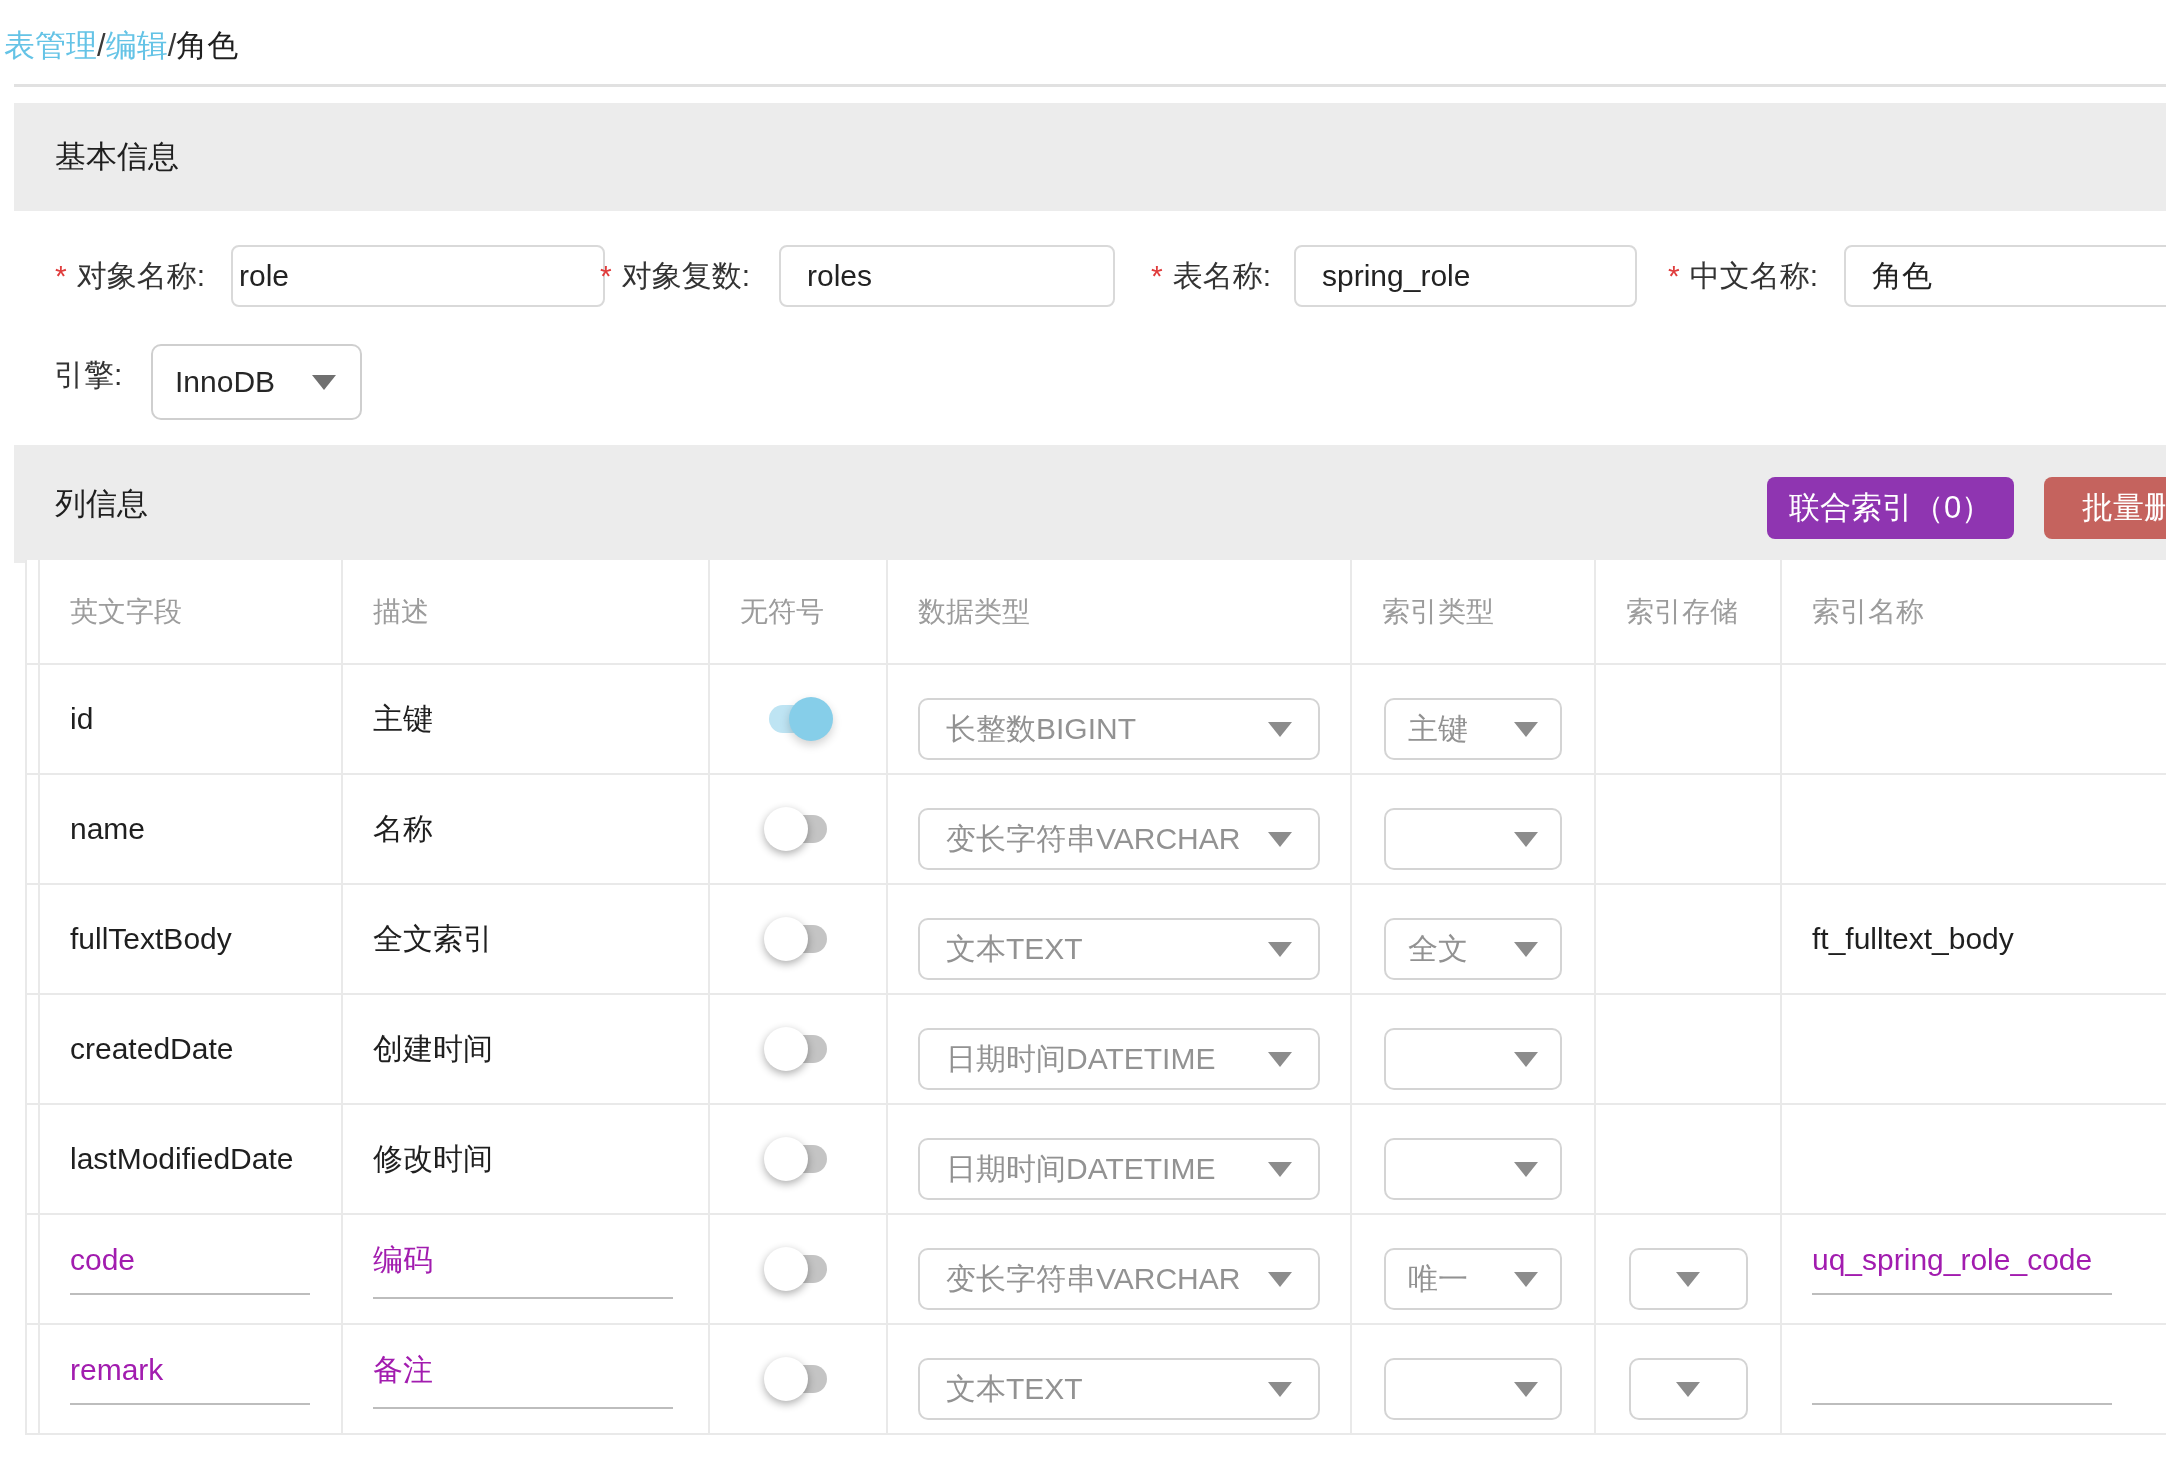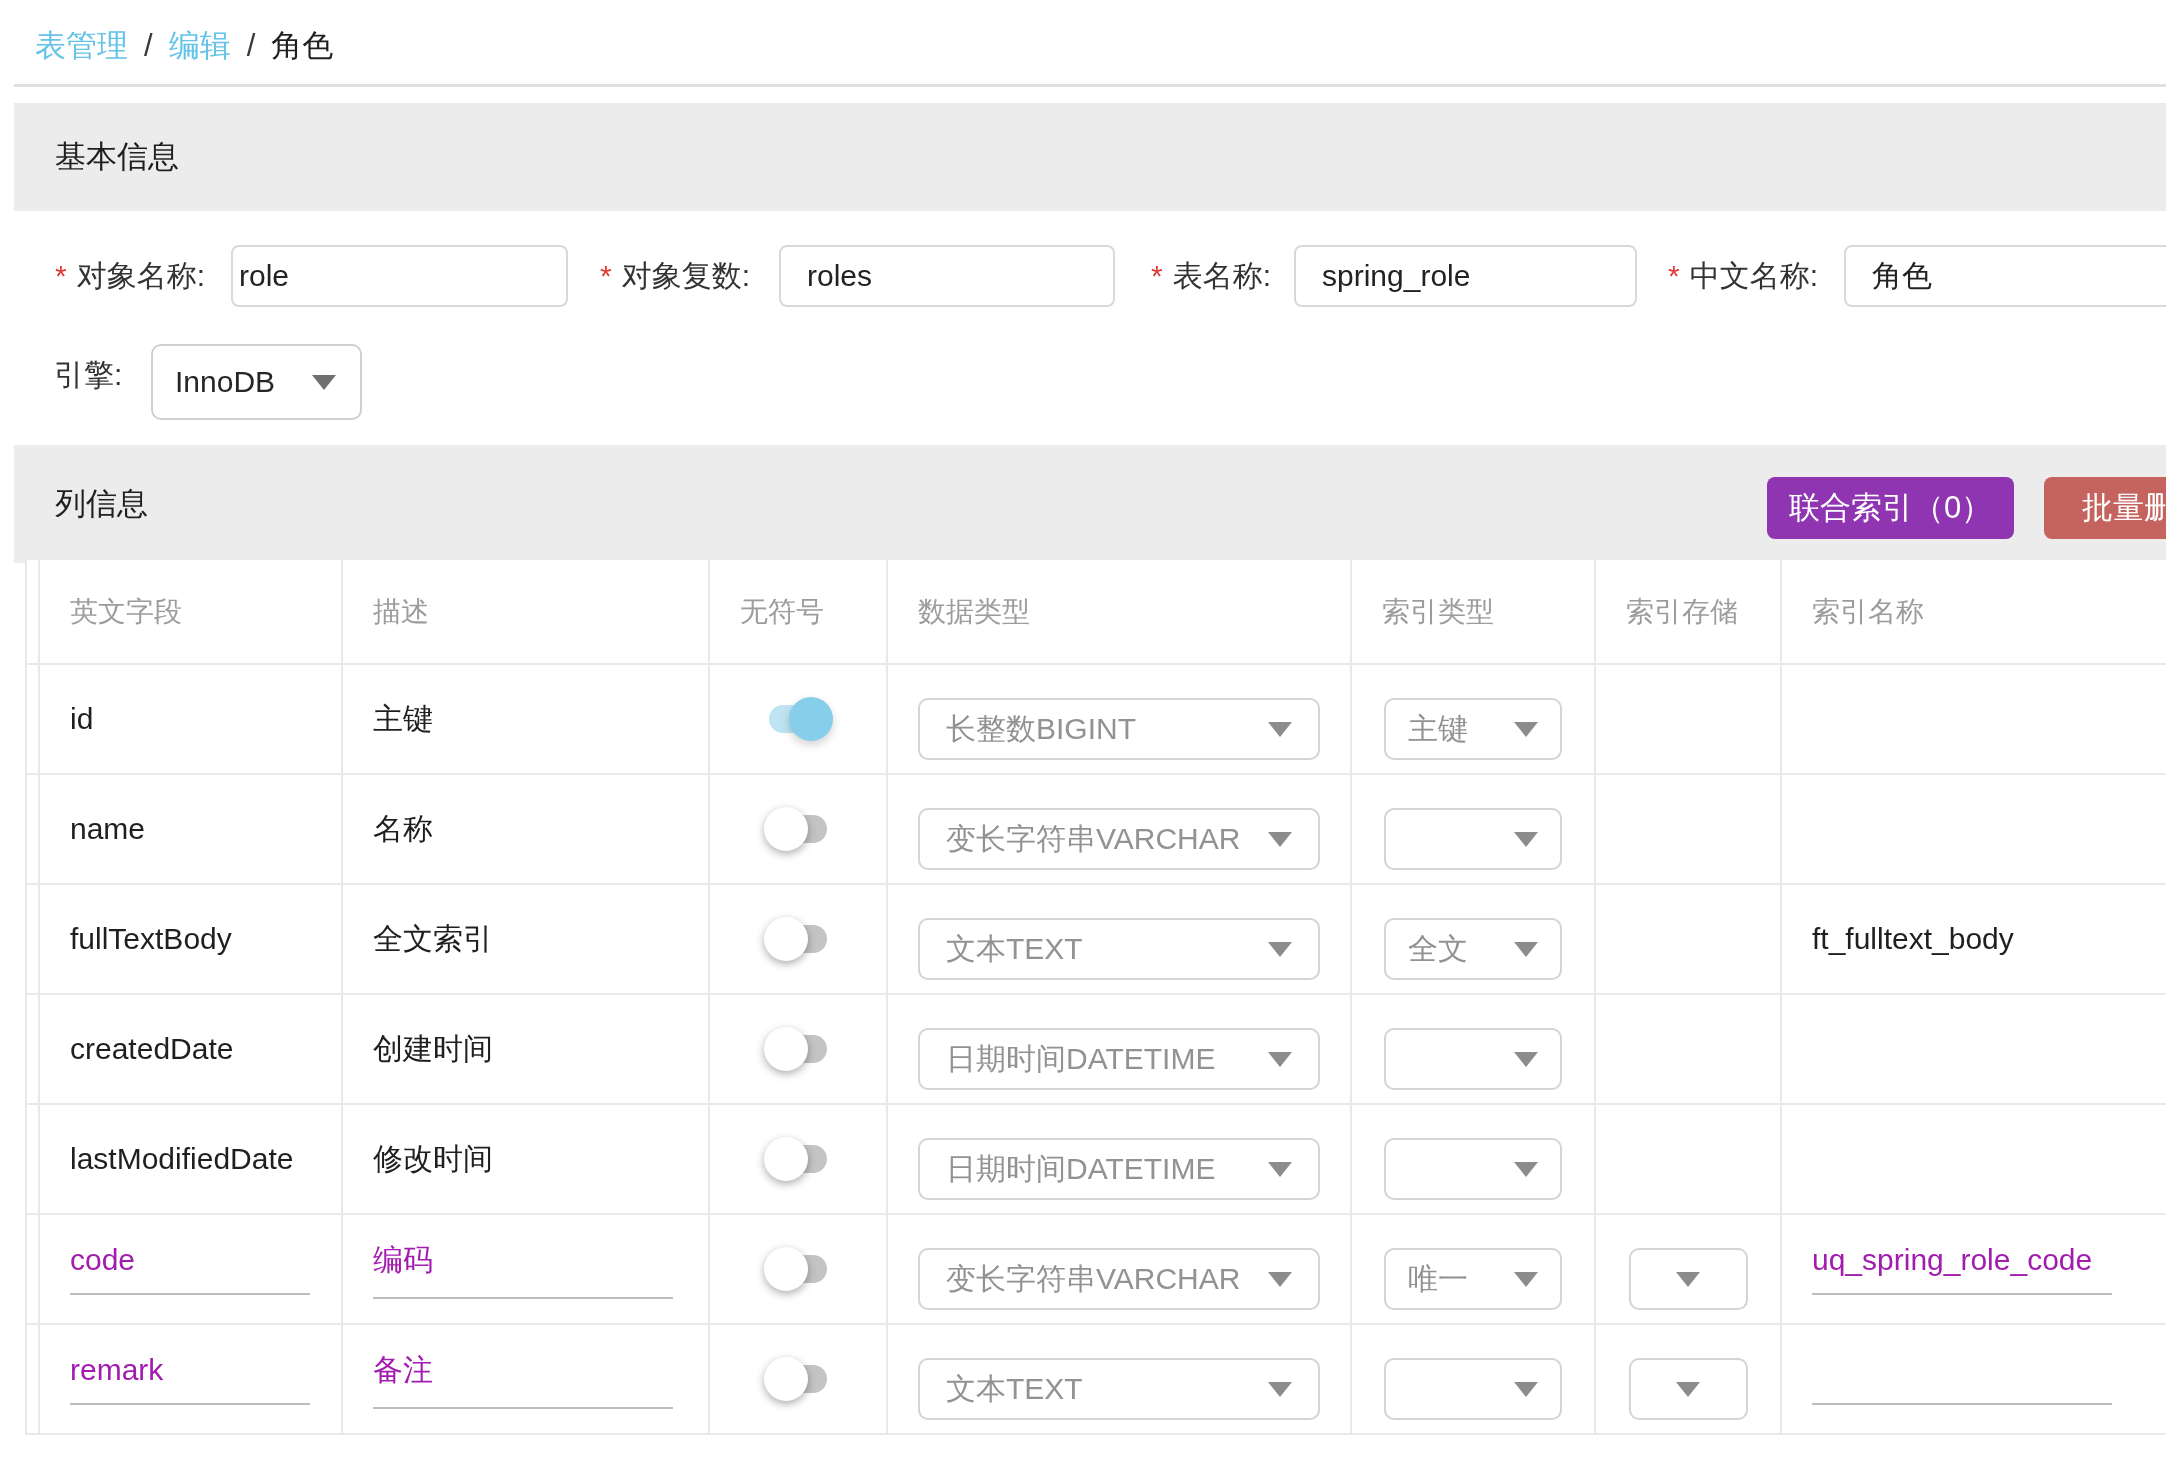--- a/index.html
+++ b/index.html
@@ -3,38 +3,38 @@
 <meta charset="utf-8">
 <style>
   html,body{margin:0;padding:0;}
   body{
     width:2166px;height:1460px;position:relative;overflow:hidden;
     background:#ffffff;
     font-family:"Liberation Sans","DejaVu Sans",sans-serif;
     color:#262626;
   }
   
-  .breadcrumb{position:absolute;left:35px;top:26px;height:40px;display:flex;align-items:center;gap:16px;font-size:31px;}
+  .breadcrumb{position:absolute;left:4px;top:26px;height:40px;display:flex;align-items:center;font-size:31px;}
   .crumb-link{color:#64C3E6;cursor:pointer;}
   .crumb-sep{color:#3a3a3a;}
   .crumb-current{color:#1f1f1f;}
   .top-divider{position:absolute;left:14px;right:0;top:84px;height:3px;background:#E1E1E1;}
 
   
   .section-bar{position:absolute;left:14px;right:0;background:#ECECEC;display:flex;align-items:center;}
   .bar-basic{top:103px;height:108px;}
   .bar-columns{top:445px;height:118px;}
   .section-title{font-size:31px;color:#1f1f1f;padding-left:41px;}
 
   
   .flabel{position:absolute;height:62px;display:flex;align-items:center;gap:10px;font-size:30px;color:#333;}
   .req{color:#E03C3C;}
   .txt{position:absolute;height:62px;border:2px solid #D9D9D9;border-radius:8px;font-size:30px;color:#222;
        padding:0 26px;box-sizing:border-box;background:#fff;outline:none;font-family:inherit;}
-  .lab1{left:55px;top:245px;}   .in1{left:231px;top:245px;width:337px;padding-left:6px;}
+  .lab1{left:55px;top:245px;}   .in1{left:231px;top:245px;width:374px;padding-left:6px;}
   .lab2{left:600px;top:245px;}  .in2{left:779px;top:245px;width:336px;}
   .lab3{left:1151px;top:245px;} .in3{left:1294px;top:245px;width:343px;}
   .lab4{left:1668px;top:245px;} .in4{left:1844px;top:245px;width:360px;}
   .lab-eng{left:54px;top:344px;justify-content:center;}
   .dd-engine{position:absolute;left:151px;top:344px;width:211px;height:76px;box-sizing:border-box;
              border:2px solid #CFCFCF;border-radius:10px;background:#fff;display:flex;align-items:center;
              justify-content:space-between;padding:0 24px 0 22px;font-size:30px;color:#262626;cursor:pointer;}
 
   
   .btn{position:absolute;top:477px;height:62px;border-radius:8px;display:flex;align-items:center;

